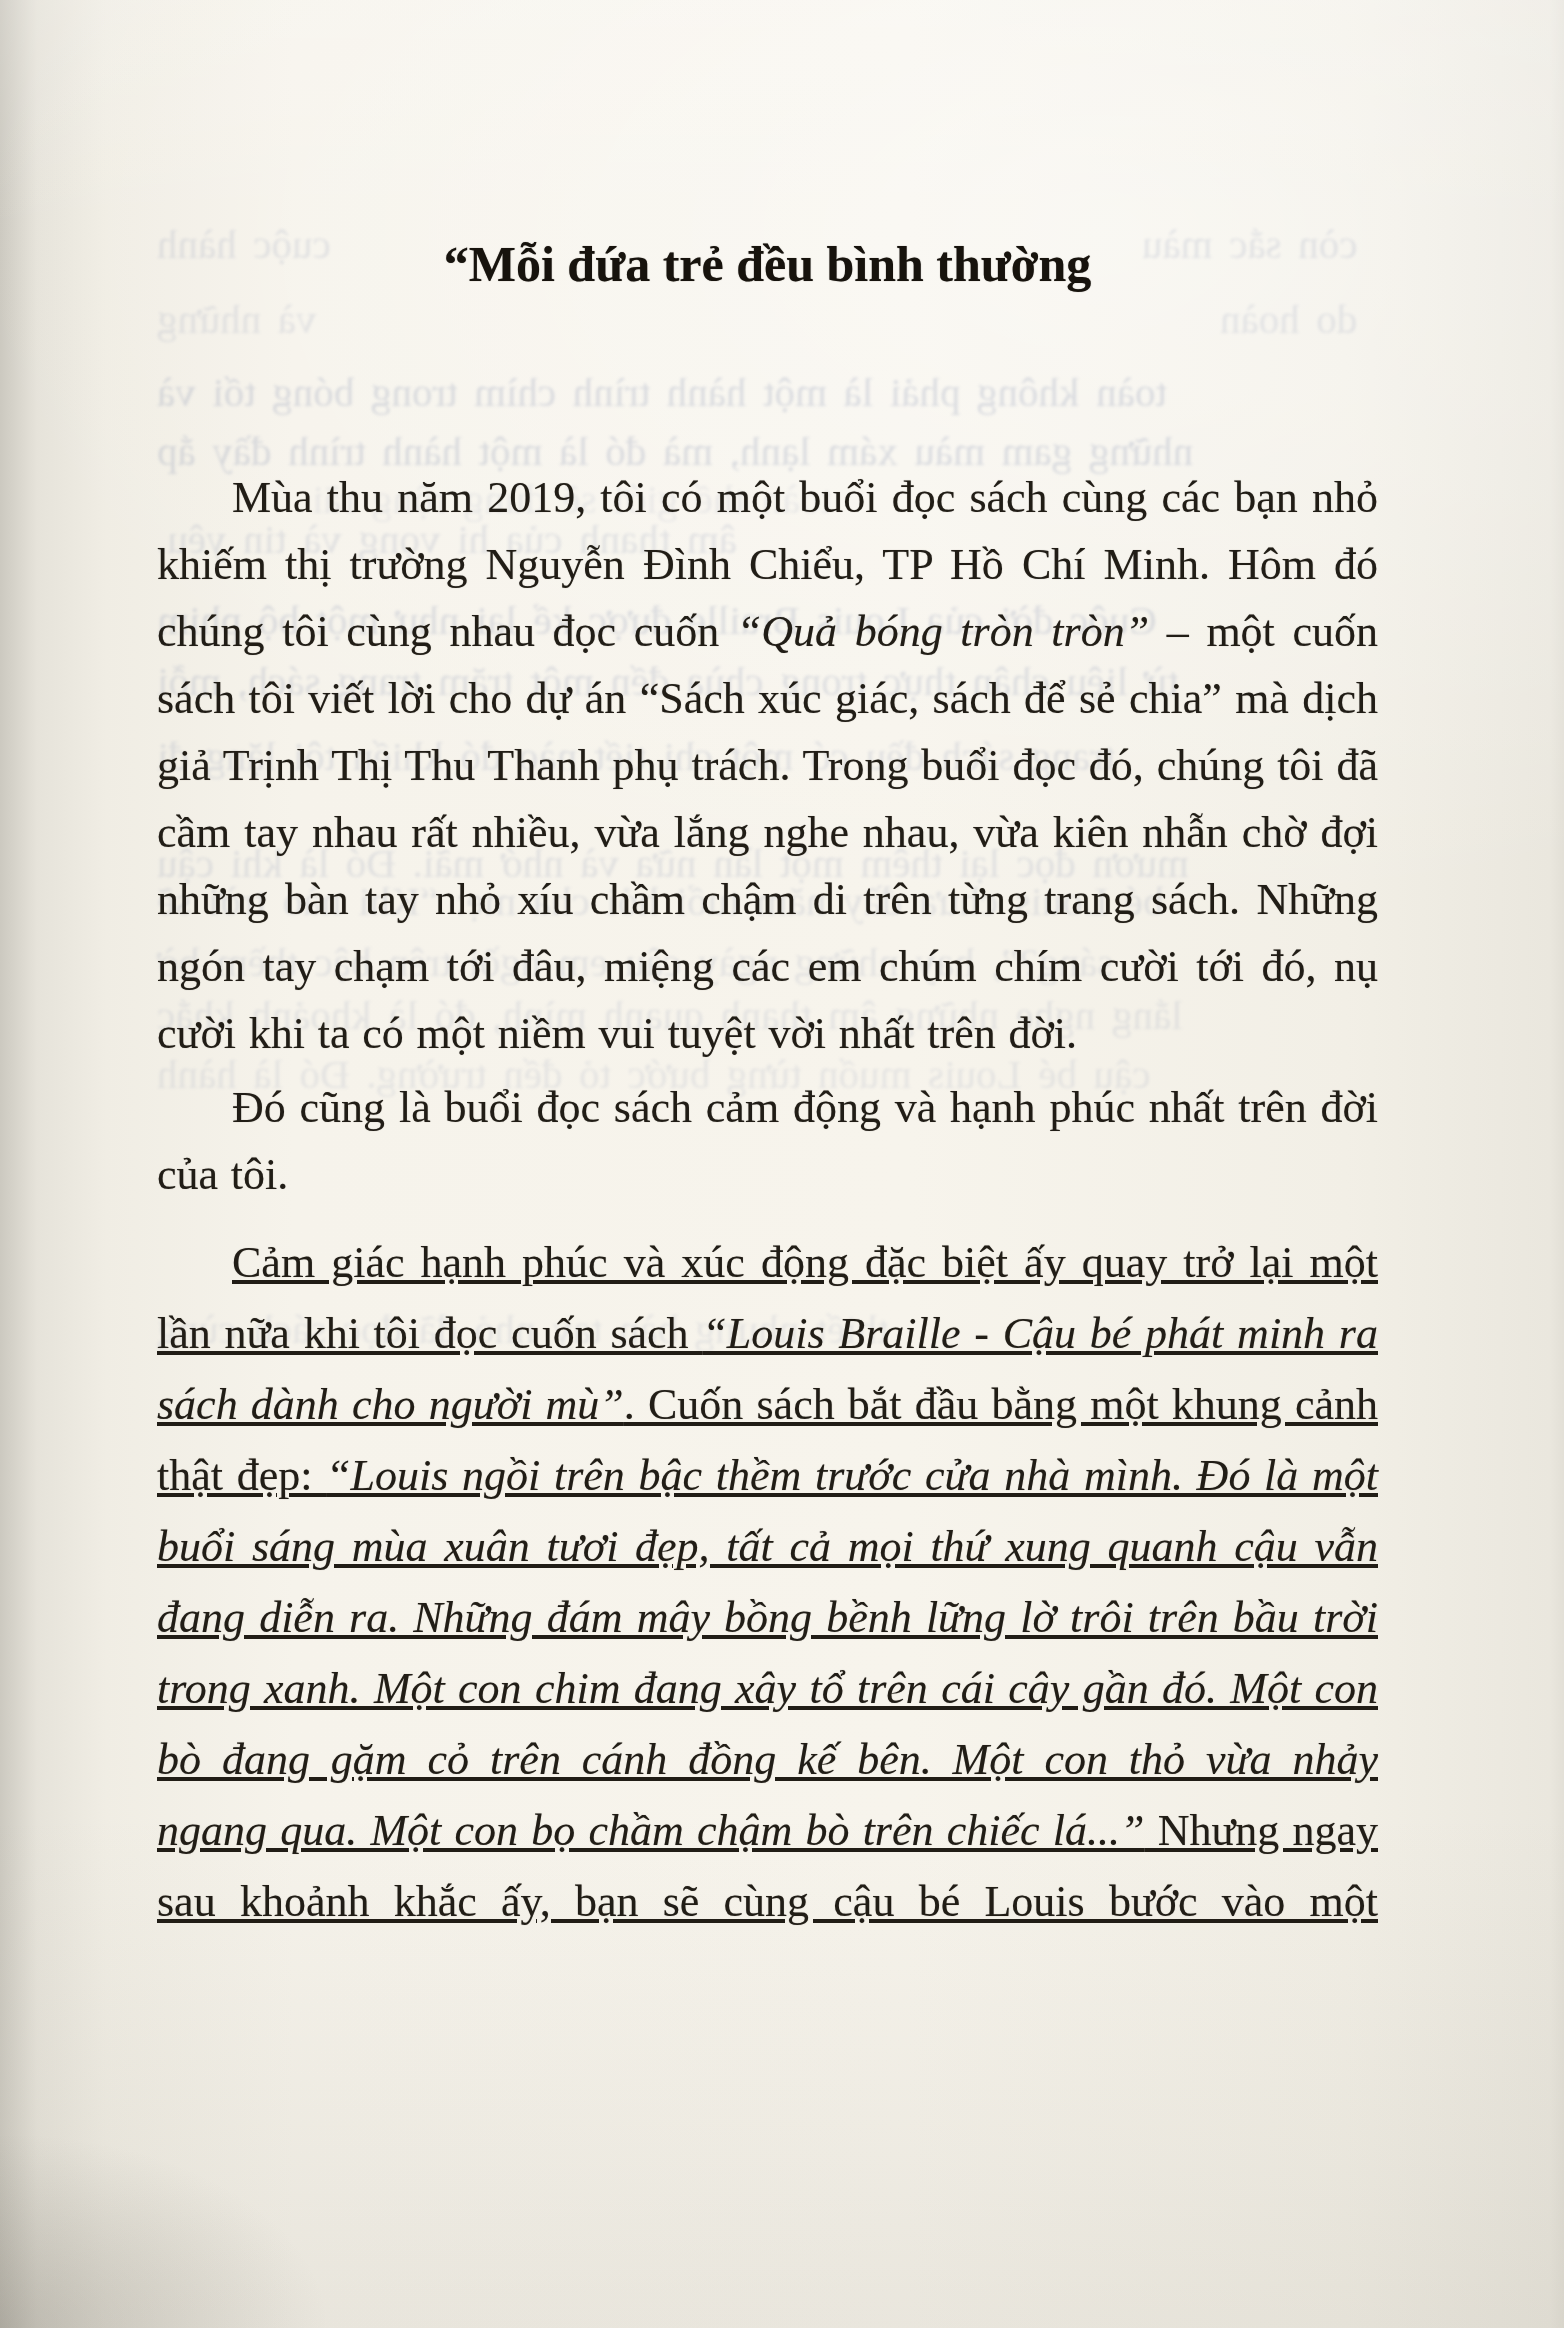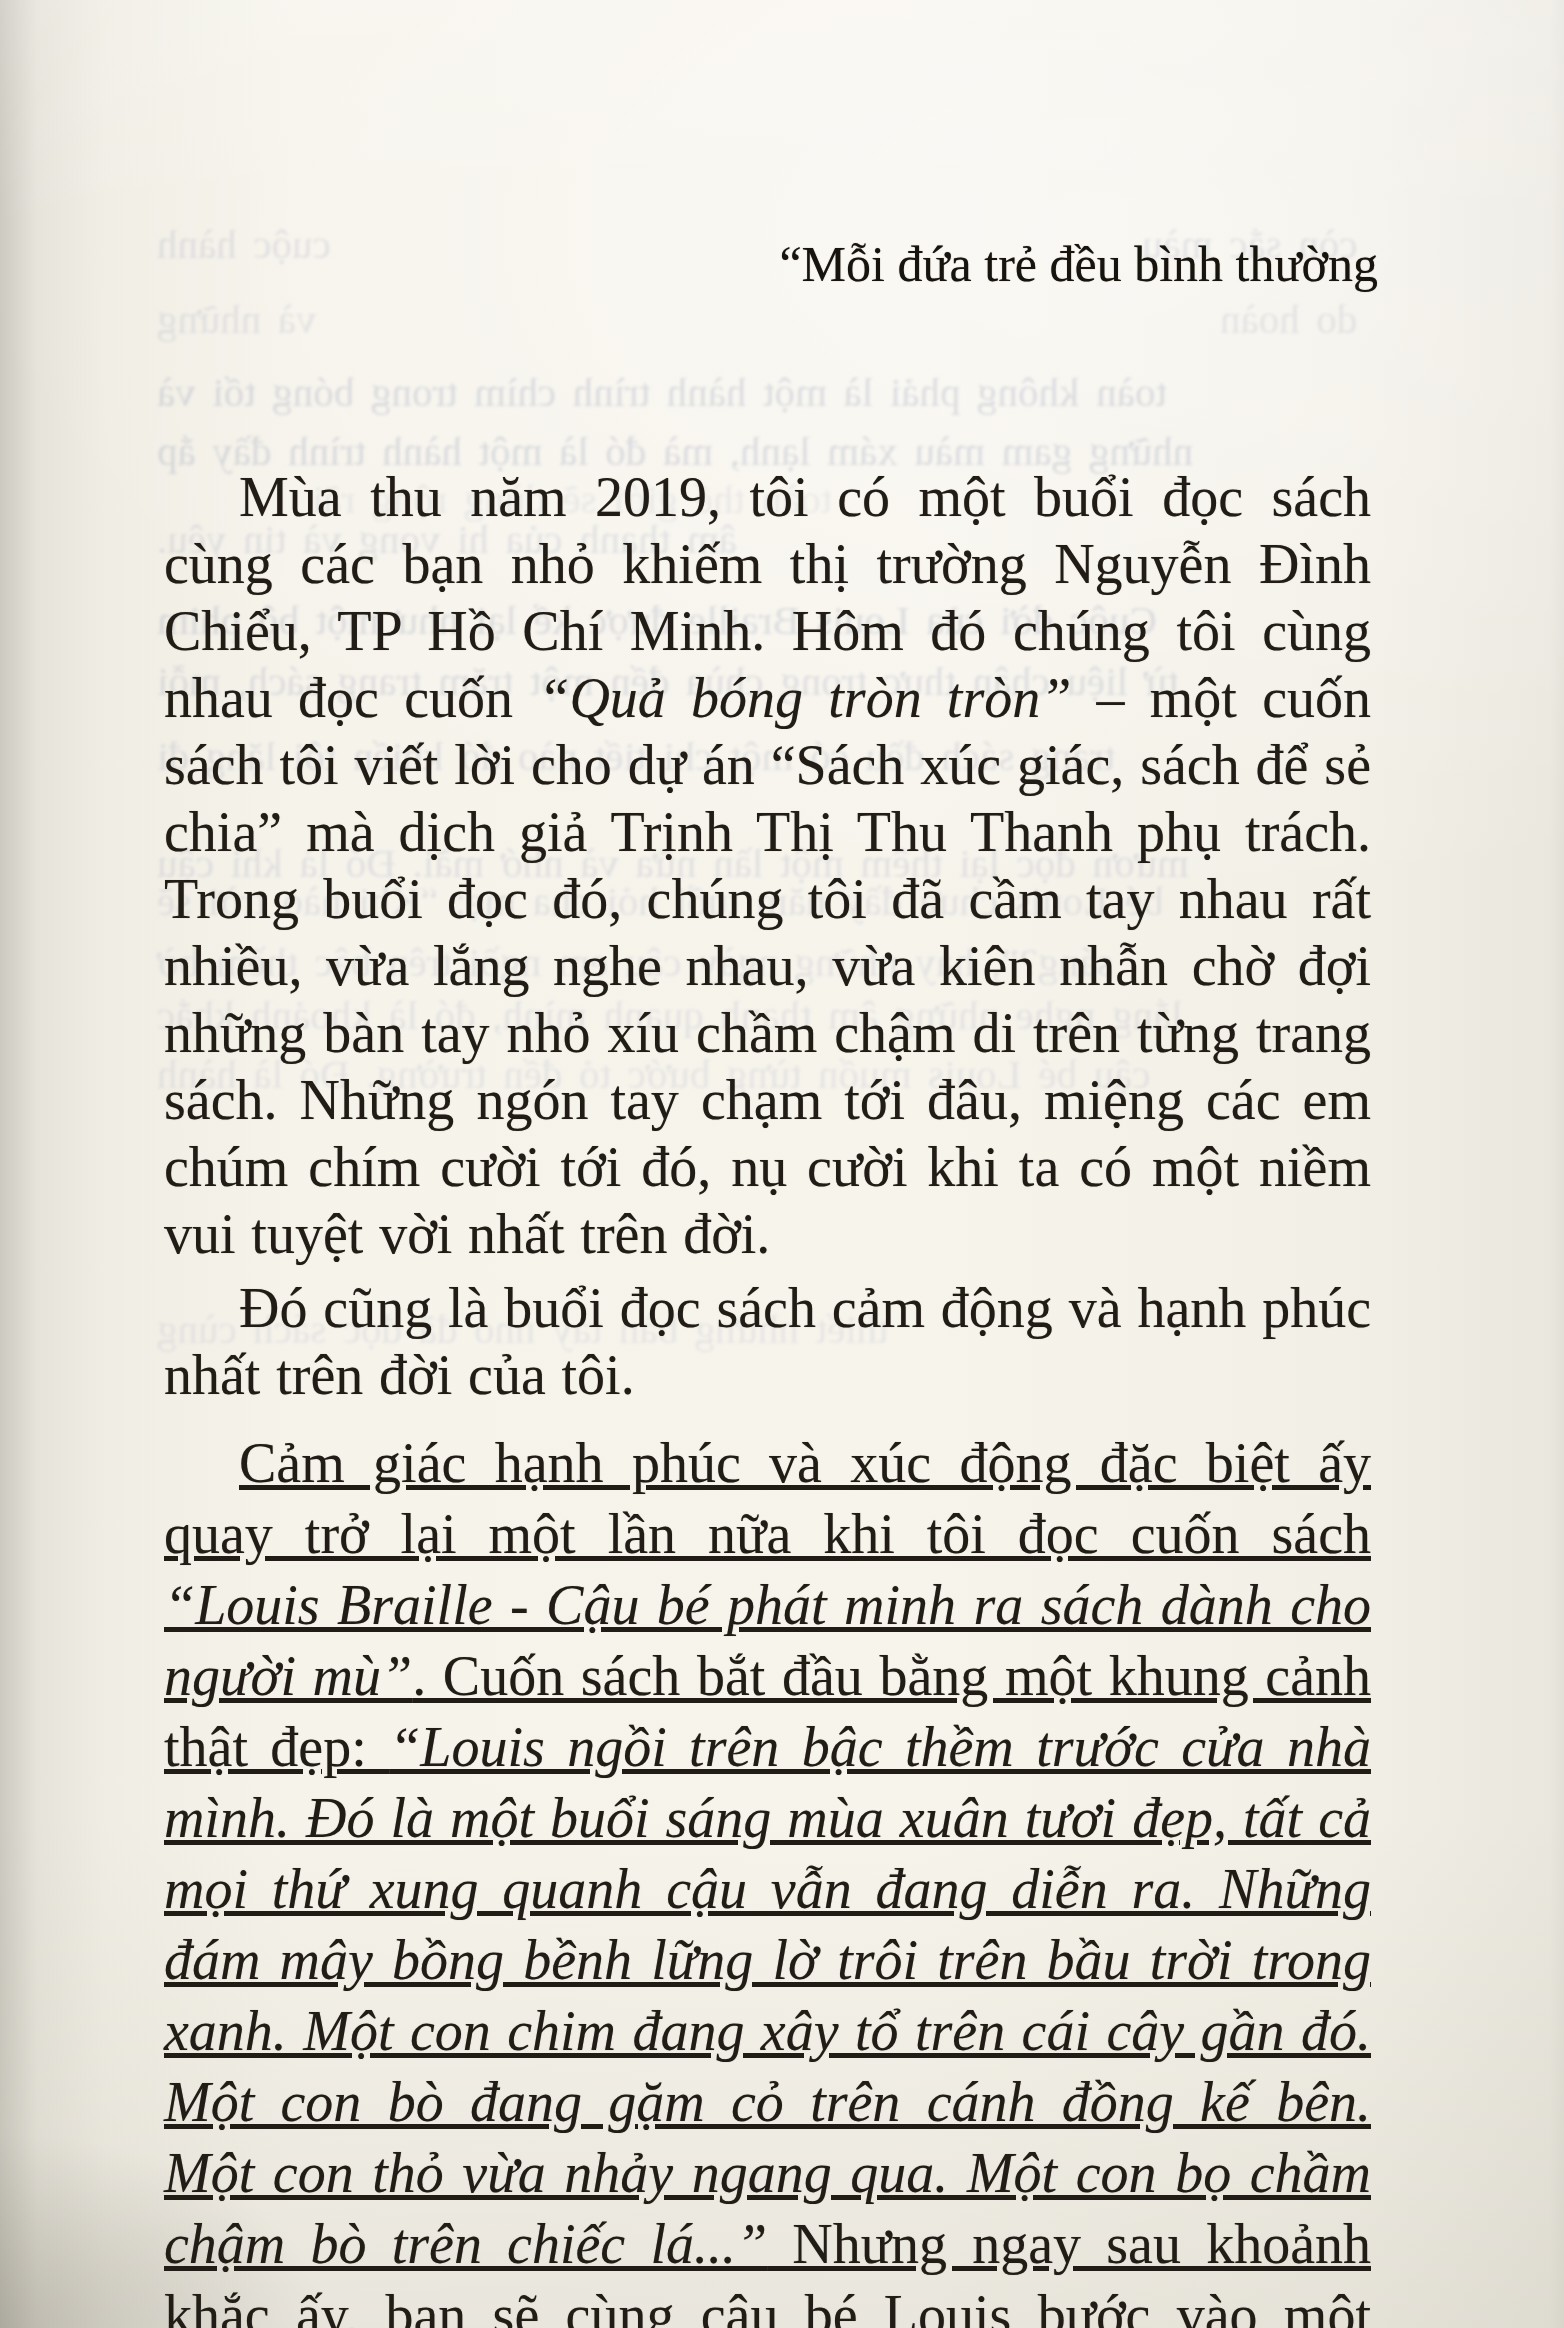--- a/index.html
+++ b/index.html
@@ -11,31 +11,31 @@
     color:#211d16;
     background:
       radial-gradient(ellipse 120% 50% at 70% 10%, rgba(255,255,255,0.45), rgba(255,255,255,0) 60%),
       radial-gradient(ellipse 30% 12% at 0% 100%, rgba(110,106,96,0.28), rgba(110,106,96,0) 70%),
       linear-gradient(180deg, rgba(255,255,255,0.15) 0%, rgba(0,0,0,0) 10%, rgba(0,0,0,0) 78%, rgba(150,145,130,0.14) 100%),
       linear-gradient(90deg, #ccc9c0 0px, #e6e3da 37px, #f0ede4 106px, #f6f3eb 294px, #f7f4ec 58%, #f2efe6 86%, #eae7de 99%, #e2dfd6 100%);
   }
   .content{position:absolute;left:157px;top:0;width:1221px;}
   .title{
     margin:228px 0 0 0;
-    text-align:right;
-    font-weight:normal;
+    text-align:center;
+    font-weight:bold;
     font-size:50px;
     line-height:73px;
     color:#17130d;
     letter-spacing:0px;
     text-shadow:0 0 0.9px rgba(25,20,15,0.55);
   }
   p.body{
-    margin:7px;
-    font-size:56px;
+    margin:0;
+    font-size:44px;
     line-height:67px;
     text-align:justify;
     text-indent:75px;
     text-shadow:0 0 0.9px rgba(30,25,20,0.40);
     word-spacing:1.8px;
   }
   p.p1{margin-top:163px;}
   p.p2{margin-top:7.3px;}
   p.p3{margin-top:18.4px;line-height:71px;text-align-last:justify;text-decoration:underline;}
   .ital{font-style:italic;}

